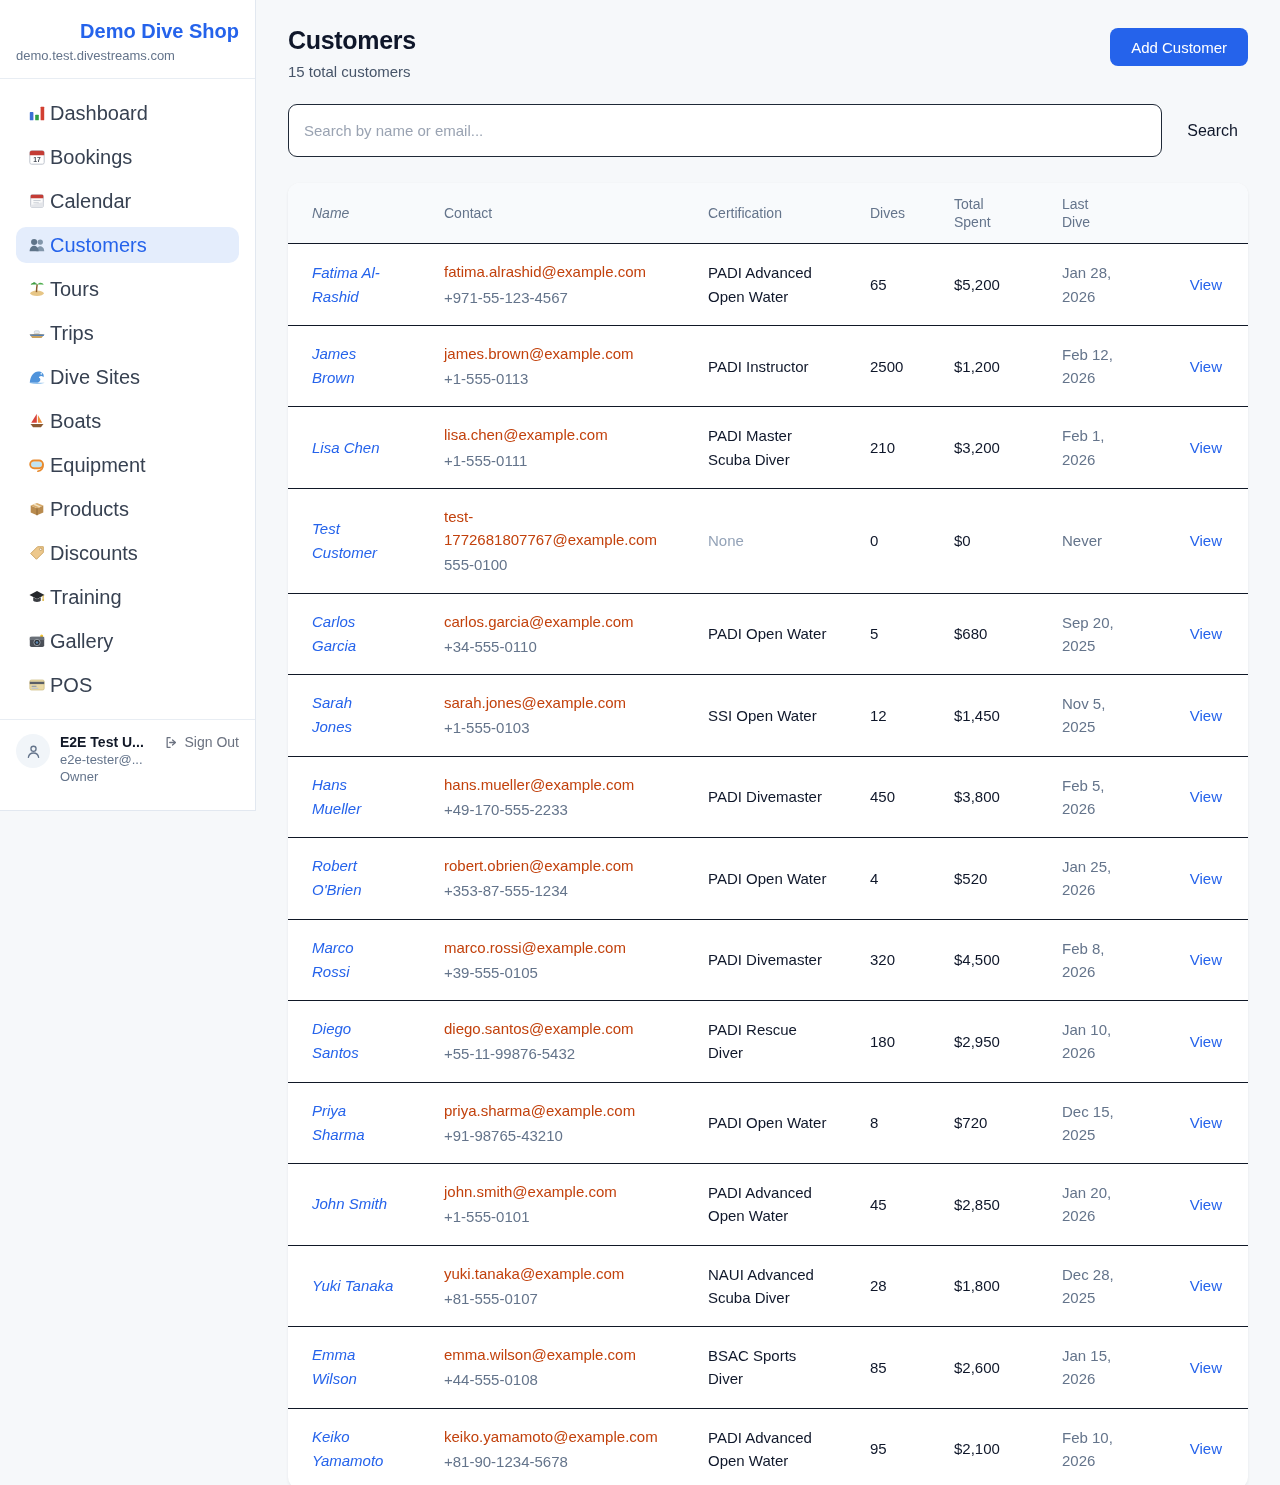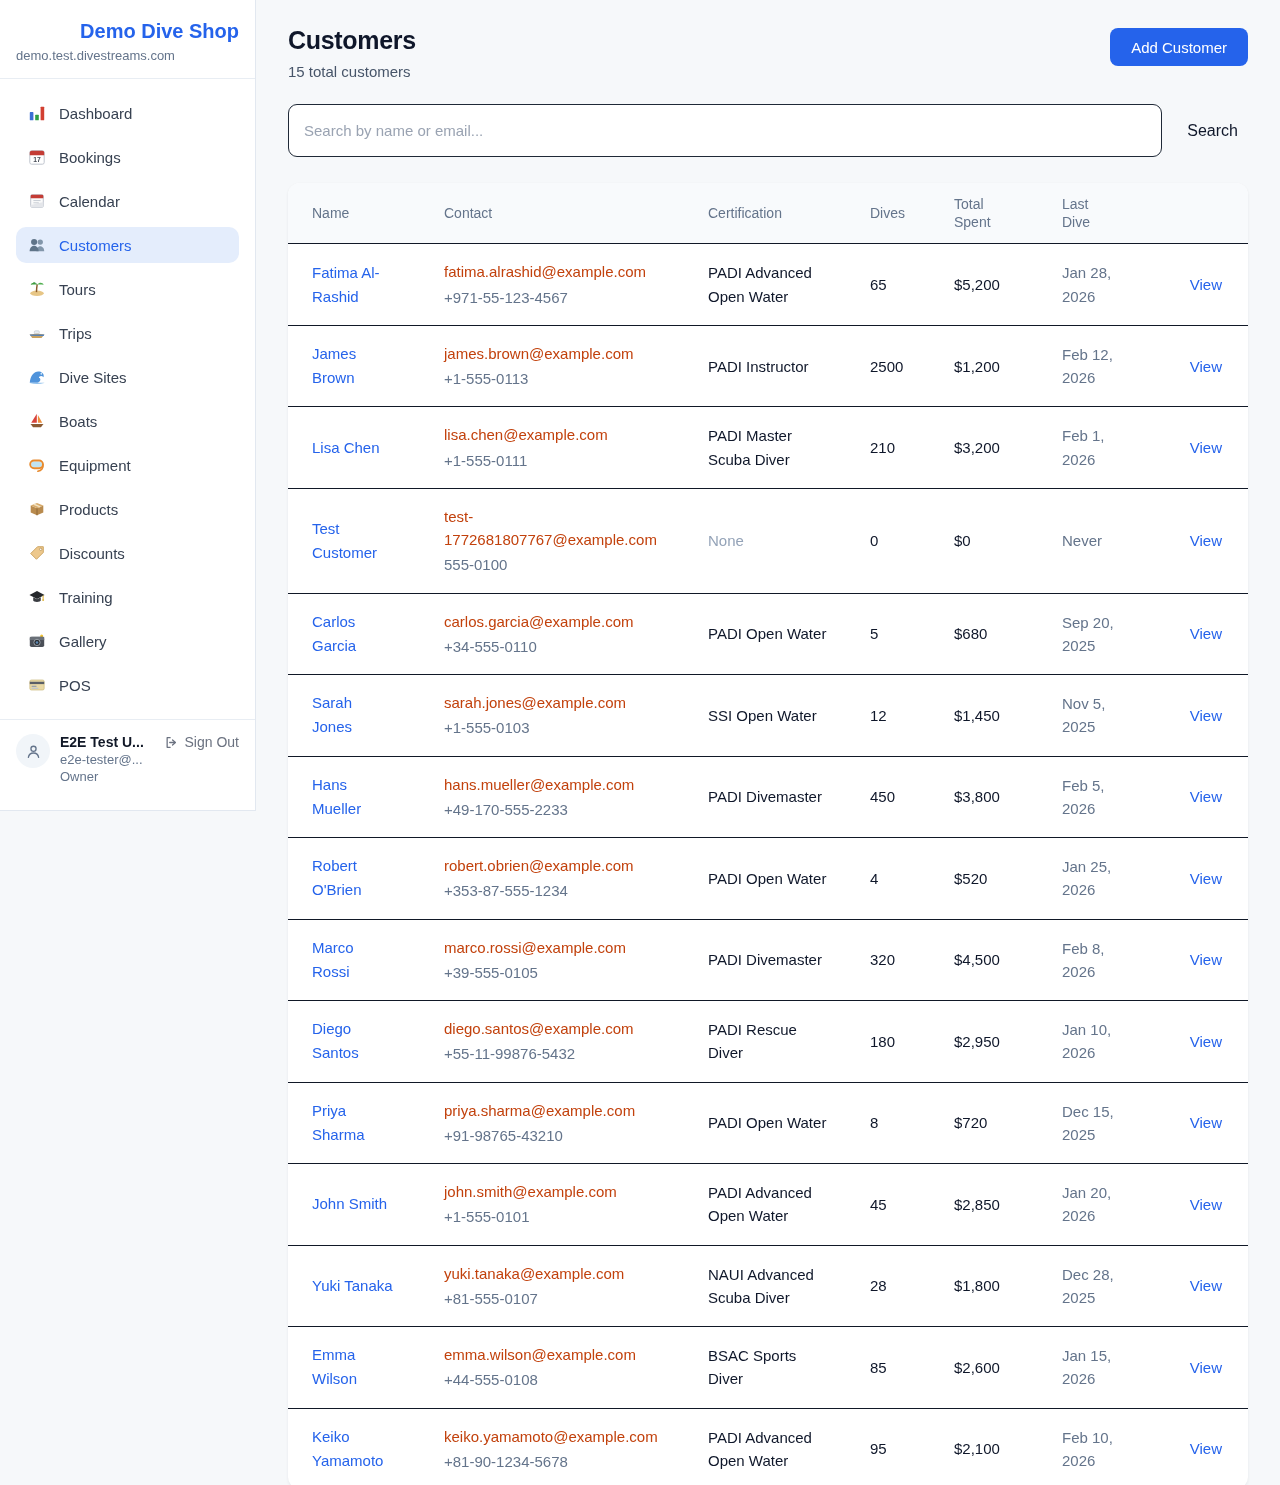--- a/index.html
+++ b/index.html
@@ -17,23 +17,23 @@
   .sidebar {
     width:256px; flex:none; background:#ffffff;
     border-right:1px solid #e2e8f0; border-bottom:1px solid #e2e8f0;
   }
   .brand { padding:20px 16px 15px 16px; }
   .brand-name { font-size:20px; font-weight:bold; color:#2563eb;text-align:right; }
   .brand-domain { font-size:13px; color:#64748b; margin-top:5px; }
   .sb-divider { border-top:1px solid #e8edf3; }
   .nav { padding:16px 16px; display:flex; flex-direction:column; gap:8px; }
   .nav-item {
-    display:flex; align-items:center; gap:13px;
+    display:flex; align-items:center; gap:4px;
     height:36px; padding:0 12px; border-radius:10px;
-    font-size:15px; color:#374151; cursor:pointer;
+    font-size:20px; color:#374151; cursor:pointer;
   }
   .nav-item.active { background:#e4edfc; color:#2563eb; font-weight:500; }
   .nav-icon { width:18px; height:18px; flex:none; }
   .user-section {
     border-top:1px solid #e8edf3;
     padding:14px 16px 26px 16px;
     display:flex; align-items:flex-start; gap:10px;
   }
   .avatar {
     width:34px; height:34px; border-radius:50%; background:#f1f5f9;
@@ -82,21 +82,21 @@
     background:#f8fafc; text-align:left; font-weight:400;
     font-size:14px; color:#64748b;
     padding:12px 16px; border-bottom:1px solid #111827;
     vertical-align:middle; line-height:1.3;
   }
   tbody td {
     padding:16px 16px; font-size:15px; color:#0f172a;
     border-bottom:1px solid #111827; vertical-align:middle; line-height:1.55;
   }
   tbody tr:last-child td { border-bottom:none; }
-  th:first-child, td:first-child { padding-left:24px; }
+  th:first-child, td:first-child { padding-left:24px;font-style:italic; }
   .th-narrow { display:inline-block; max-width:44px; }
   .name-link {
     color:#2563eb; font-weight:500; text-decoration:none;
     display:inline-block; max-width:83px; line-height:1.6; cursor:pointer;
   }
   .email { color:#c2410c; max-width:216px; overflow-wrap:break-word; }
   .phone { color:#64748b; margin-top:2px; }
   .cert { max-width:121px; }
   .cert.muted { color:#94a3b8; }
   .date-span { color:#64748b; display:inline-block; max-width:55px; }

